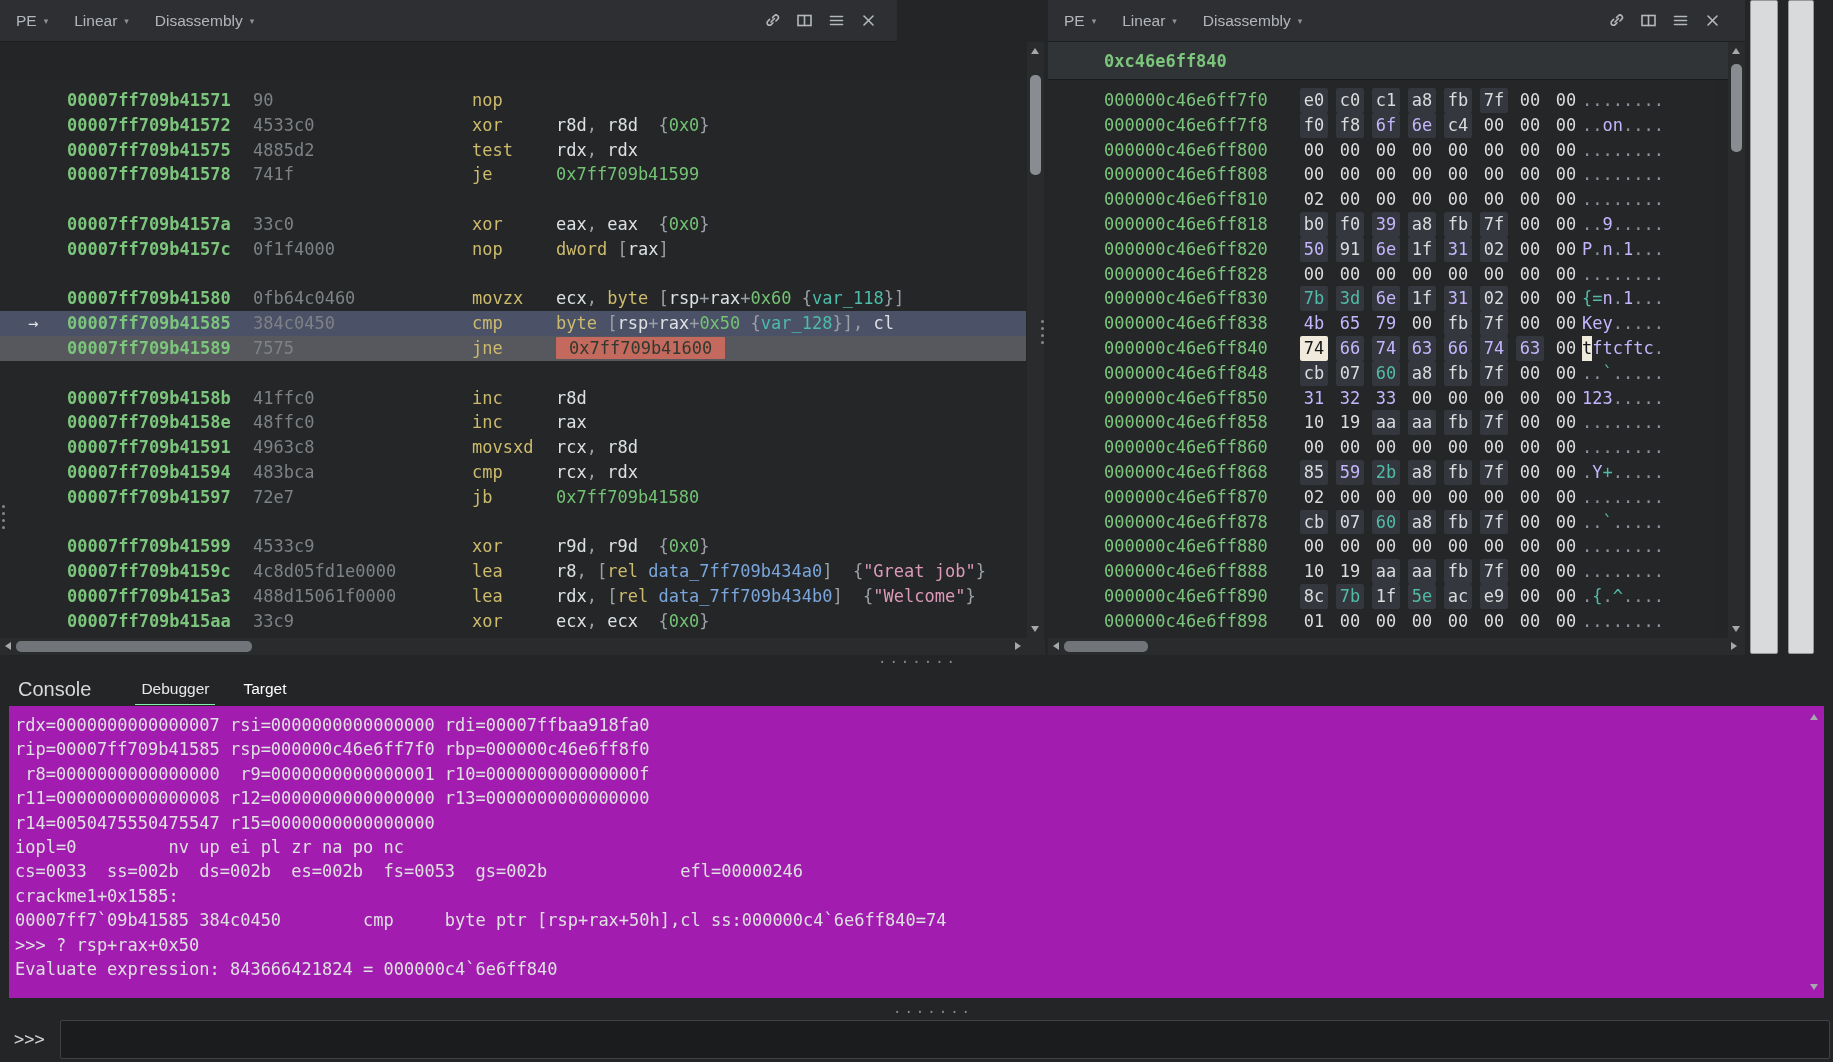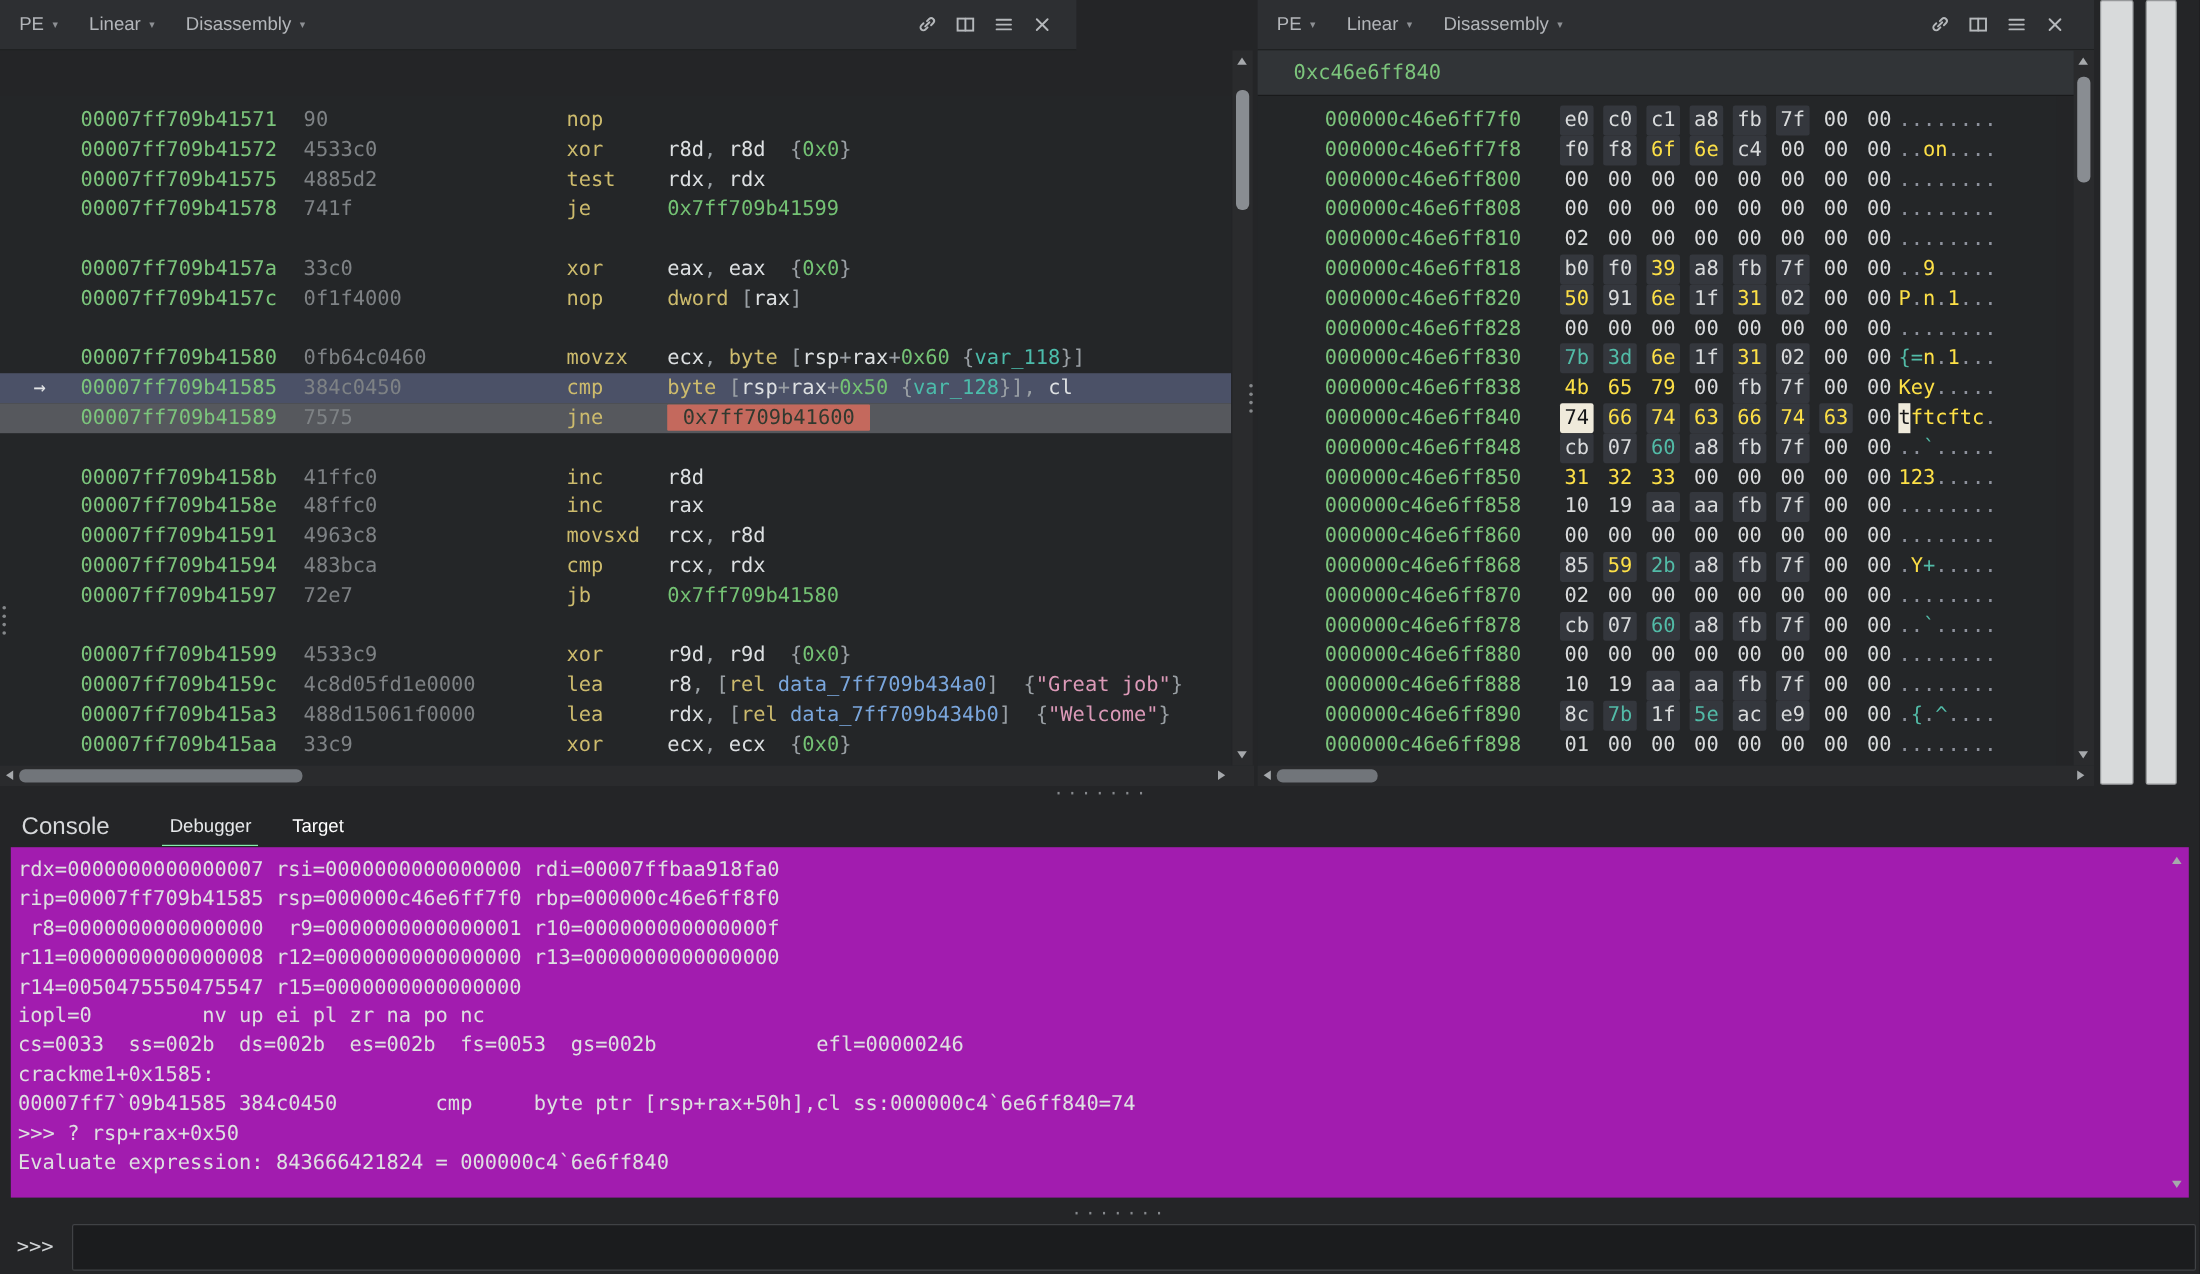--- a/index.html
+++ b/index.html
@@ -17,43 +17,43 @@
   .tb-icons{margin-left:auto;display:flex;gap:15px;padding-right:20px;align-items:center;}
   .tbicon{width:17px;height:17px;display:block;}
   .tbicon svg{stroke:#b5b8bb;fill:none;stroke-width:1.6;stroke-linecap:round;}
   
   .fnheader{position:absolute;left:0;top:42px;width:1046px;height:37px;background:#313437;
             border-bottom:1px solid #191a1b;display:flex;align-items:center;}
   .fnheader svg{stroke:#83878b;fill:none;stroke-width:1.5;stroke-linecap:round;margin:0 15px 0 20px;}
   .sg-t{color:#aeb4ba}.sg-n{color:#719fd6}.sg-p{color:#9aa0a5}.sg-a{color:#e9ebed;font-weight:bold}
   .hexheader{position:absolute;left:1048px;top:42px;width:697px;height:37px;background:#313437;
              border-bottom:1px solid #191a1b;display:flex;align-items:center;color:#7cc57c;}
-  .hexheader span{margin-left:30px;}
+  .hexheader span{margin-left:56px;font-weight:bold;}
   
   .disasm{position:absolute;left:0;top:80px;width:1026px;height:558px;background:#242628;
           overflow:hidden;padding-top:8px;}
   .drow{position:relative;height:24.8px;line-height:24.8px;white-space:pre;}
-  .drow .addr{position:absolute;left:67px;color:#7cc57c;}
+  .drow .addr{position:absolute;left:67px;color:#7cc57c;font-weight:bold;}
   .drow .bytes{position:absolute;left:253px;color:#7e8285;}
   .drow .mnem{position:absolute;left:472px;color:#cdbb6d;}
   .drow .ops{position:absolute;left:556px;}
   .hl-current{background:#4b5167;}
   .hl-selected{background:#56585d;}
   .arrow{position:absolute;left:28px;color:#e2e4e6;}
   .tok-r{color:#dde0e2}.tok-p{color:#9aa0a5}.tok-k{color:#cdbb6d}.tok-n{color:#74c274}
   .tok-v{color:#4cbcab}.tok-d{color:#7aa6dc}.tok-s{color:#dc9ab8}
   .tok-x{background:#c4695d;color:#31392f;padding:1px 13px;border-radius:1px;}
   
   .hexview{position:absolute;left:1048px;top:80px;width:666px;height:558px;background:#242628;
            overflow:hidden;padding-top:8px;}
   .hrow{position:relative;height:24.8px;line-height:24.8px;}
   .hrow .haddr{position:absolute;left:56px;color:#7cc57c;}
   .hbytes{position:absolute;left:252px;top:0;display:flex;}
   .hb{display:inline-block;width:28px;margin-right:8px;text-align:center;color:#d9dbdc;border-radius:2px;}
-  .c-alnum{color:#fde047}.c-sym{color:#52bba7}
+  .c-alnum{color:#c4b5fd}.c-sym{color:#52bba7}
   .shade{background:#34373d;}
   .cursor{background:#efeadb;color:#141517;}
   .hascii{position:absolute;left:534px;top:0;white-space:pre;}
   .ha{display:inline-block;width:10.24px;text-align:center;}
   .c-dot{color:#8e929d;}
   
   .vscroll{position:absolute;top:42px;width:17px;height:596px;background:#2a2b2d;}
   .vs-left{left:1027px}.vs-right{left:1728px}
   .vthumb{position:absolute;left:3px;width:11px;background:#898d92;border-radius:5px;}
   .hscroll{position:absolute;top:638px;height:17px;background:#2a2b2d;}

